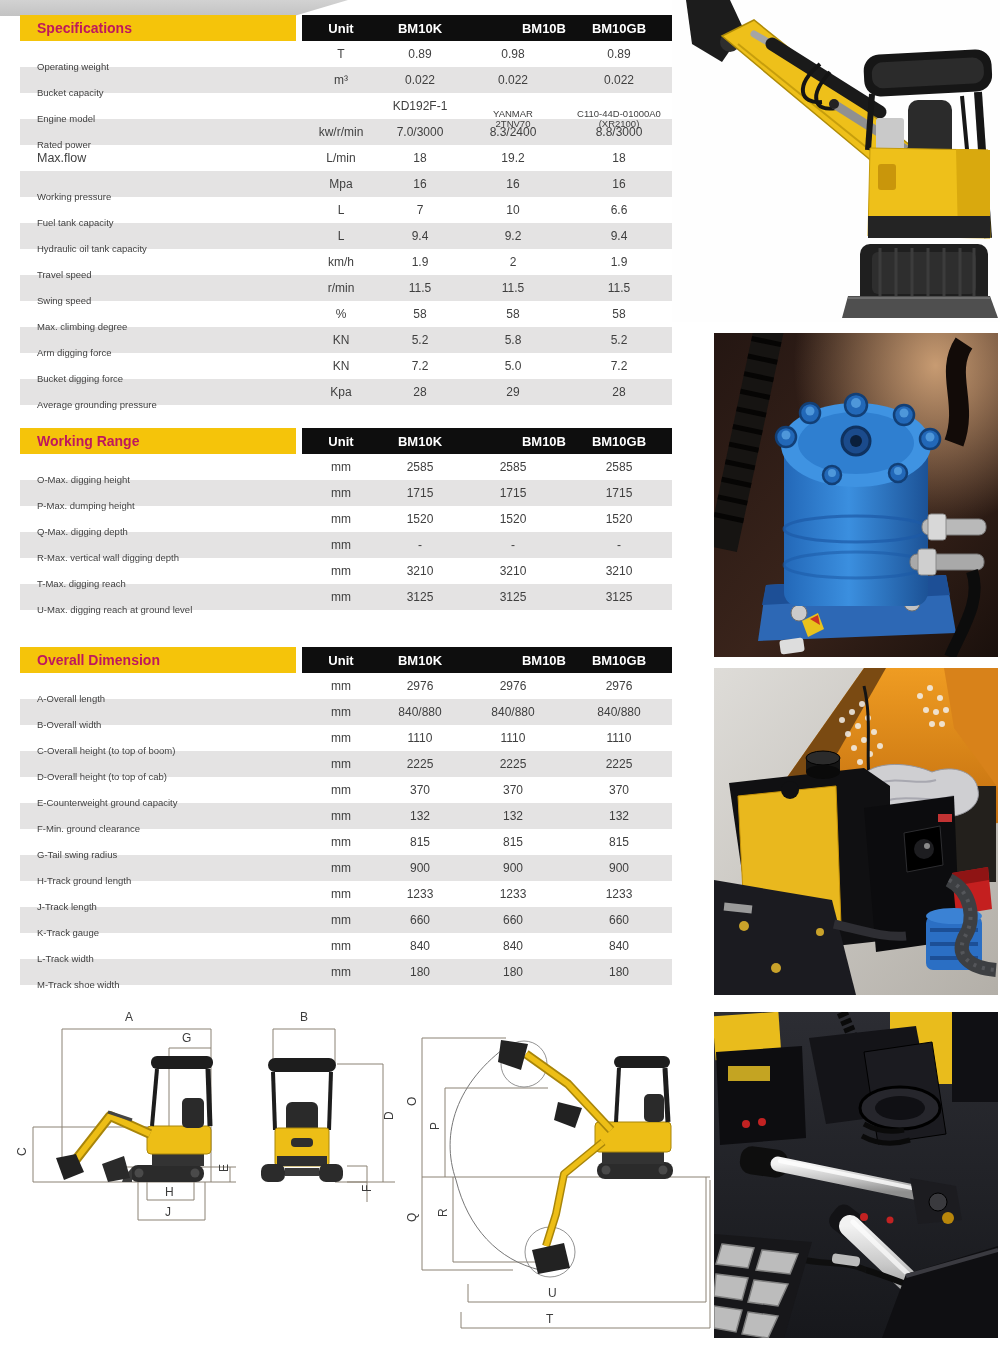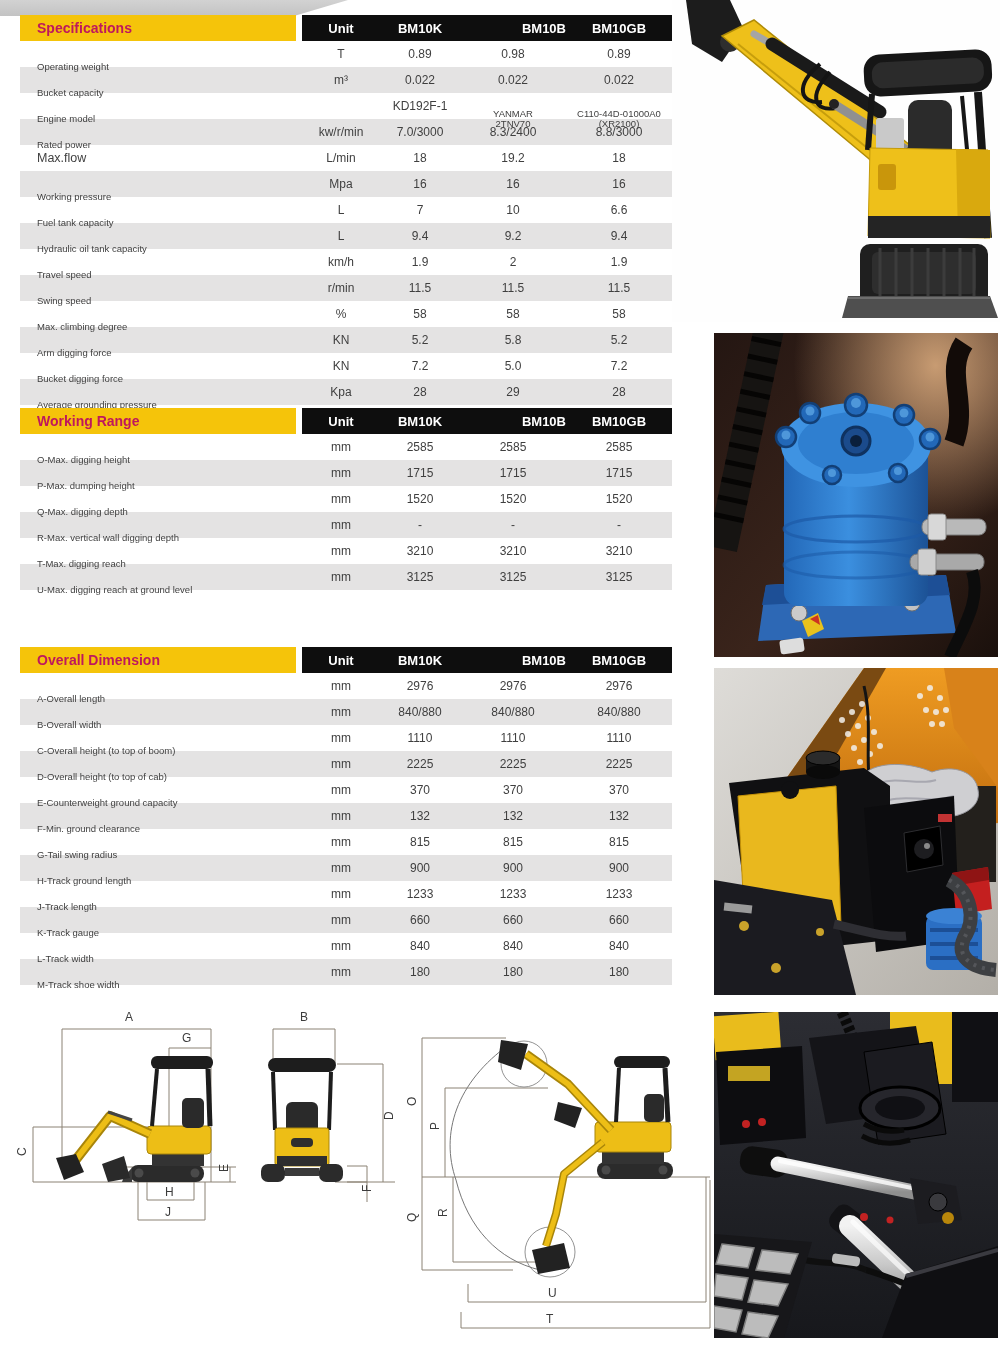--- a/index.html
+++ b/index.html
@@ -153,21 +153,21 @@
         <div class="trow alt">
           <span class="cell label small">Average grounding pressure</span>
           <span class="cell unit">Kpa</span>
           <span class="cell v0">28</span>
           <span class="cell v1">29</span>
           <span class="cell v2">28</span>
         </div>
       </div>
   </div>
 
-  <div class="spec-block" style="top:408px">
+  <div class="spec-block" style="top:428px">
     <div class="thead">
       <div class="title-cell">Working Range</div>
       <div class="head-bar">
         <span class="hc c-unit">Unit</span>
         <span class="hc c-v0">BM10K</span>
         <span class="hc c-v1">BM10B</span>
         <span class="hc c-v2">BM10GB</span>
       </div>
     </div>
     <div class="tbody">

